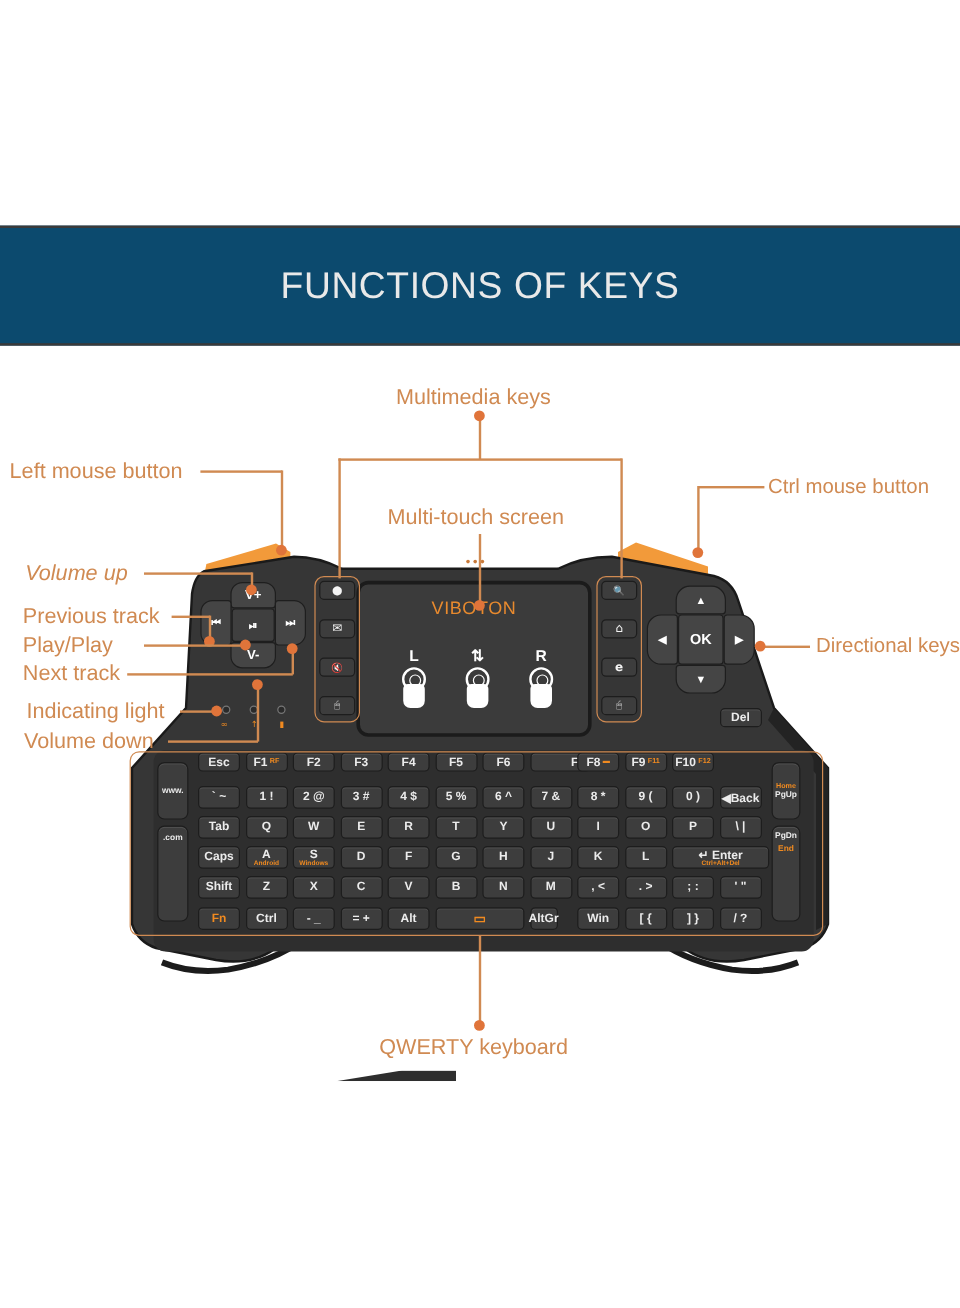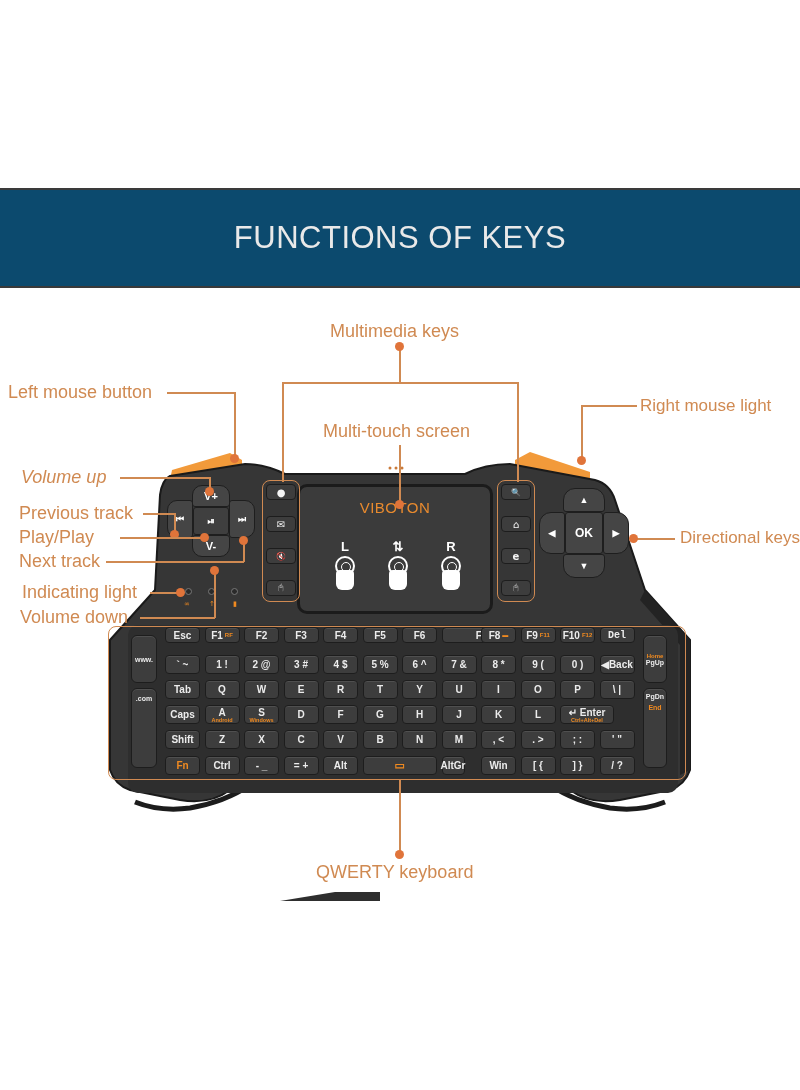--- a/index.html
+++ b/index.html
@@ -140,21 +140,21 @@
       <span class="sub">▬</span>
     </div>
     <div class="key" style="left: 520.5px; top: 627px; width: 35px; height: 16px;">
       <span>F9</span>
       <span class="sub">F11</span>
     </div>
     <div class="key" style="left: 560px; top: 627px; width: 35px; height: 16px;">
       <span>F10</span>
       <span class="sub">F12</span>
     </div>
-    <div class="key" style="left: 599.5px; top: 627px; width: 35px; height: 16px; font-family: Liberation Mono, monospace;">
+    <div class="key" style="left: 599.5px; top: 590px; width: 35px; height: 16px;">
       <span>Del</span>
     </div>
     <div class="key" style="left: 165px; top: 655px; width: 35px;">
       <span>` ~</span>
     </div>
     <div class="key" style="left: 204.5px; top: 655px; width: 35px;">
       <span>1 !</span>
     </div>
     <div class="key" style="left: 244px; top: 655px; width: 35px;">
       <span>2 @</span>
@@ -247,21 +247,21 @@
     </div>
     <div class="key" style="left: 441.5px; top: 705px; width: 35px;">
       <span>J</span>
     </div>
     <div class="key" style="left: 481px; top: 705px; width: 35px;">
       <span>K</span>
     </div>
     <div class="key" style="left: 520.5px; top: 705px; width: 35px;">
       <span>L</span>
     </div>
-    <div class="key" style="left: 560px; top: 705px; width: 54px; align-items: flex-start; padding-top: 1px;">
+    <div class="key" style="left: 560px; top: 705px; width: 81px; align-items: flex-start; padding-top: 1px;">
       <span>↵ Enter</span>
       <span class="sub2">Ctrl+Alt+Del</span>
     </div>
     <div class="key" style="left: 165px; top: 730px; width: 35px;">
       <span>Shift</span>
     </div>
     <div class="key" style="left: 204.5px; top: 730px; width: 35px;">
       <span>Z</span>
     </div>
     <div class="key" style="left: 244px; top: 730px; width: 35px;">
@@ -373,21 +373,21 @@
 <div class="dot" style="left:210px;top:566px;"></div>
 
 <div class="line" style="left:633px;top:538px;width:42px;height:1.5px;"></div>
 <div class="dot" style="left:629px;top:534px;"></div>
 
 <div class="line" style="left:399px;top:780px;width:1.5px;height:72px;"></div>
 <div class="dot" style="left:395px;top:850px;"></div>
 
 <span class="label" style="left:330px;top:322px;">Multimedia keys</span>
 <span class="label" style="left:8px;top:383px;">Left mouse button</span>
-<span class="label" style="left:640px;top:397px;font-size:17px;">Right mouse light</span>
+<span class="label" style="left:640px;top:397px;font-size:17px;">Ctrl mouse button</span>
 <span class="label" style="left:323px;top:422px;">Multi-touch screen</span>
 <span class="label" style="left:21px;top:468px;font-style:italic;">Volume up</span>
 <span class="label" style="left:19px;top:504px;">Previous track</span>
 <span class="label" style="left:19px;top:528px;">Play/Play</span>
 <span class="label" style="left:19px;top:552px;">Next track</span>
 <span class="label" style="left:22px;top:583px;">Indicating light</span>
 <span class="label" style="left:20px;top:608px;">Volume down</span>
 <span class="label" style="left:680px;top:529px;font-size:17px;">Directional keys</span>
 <span class="label" style="left:316px;top:863px;">QWERTY keyboard</span>
 

